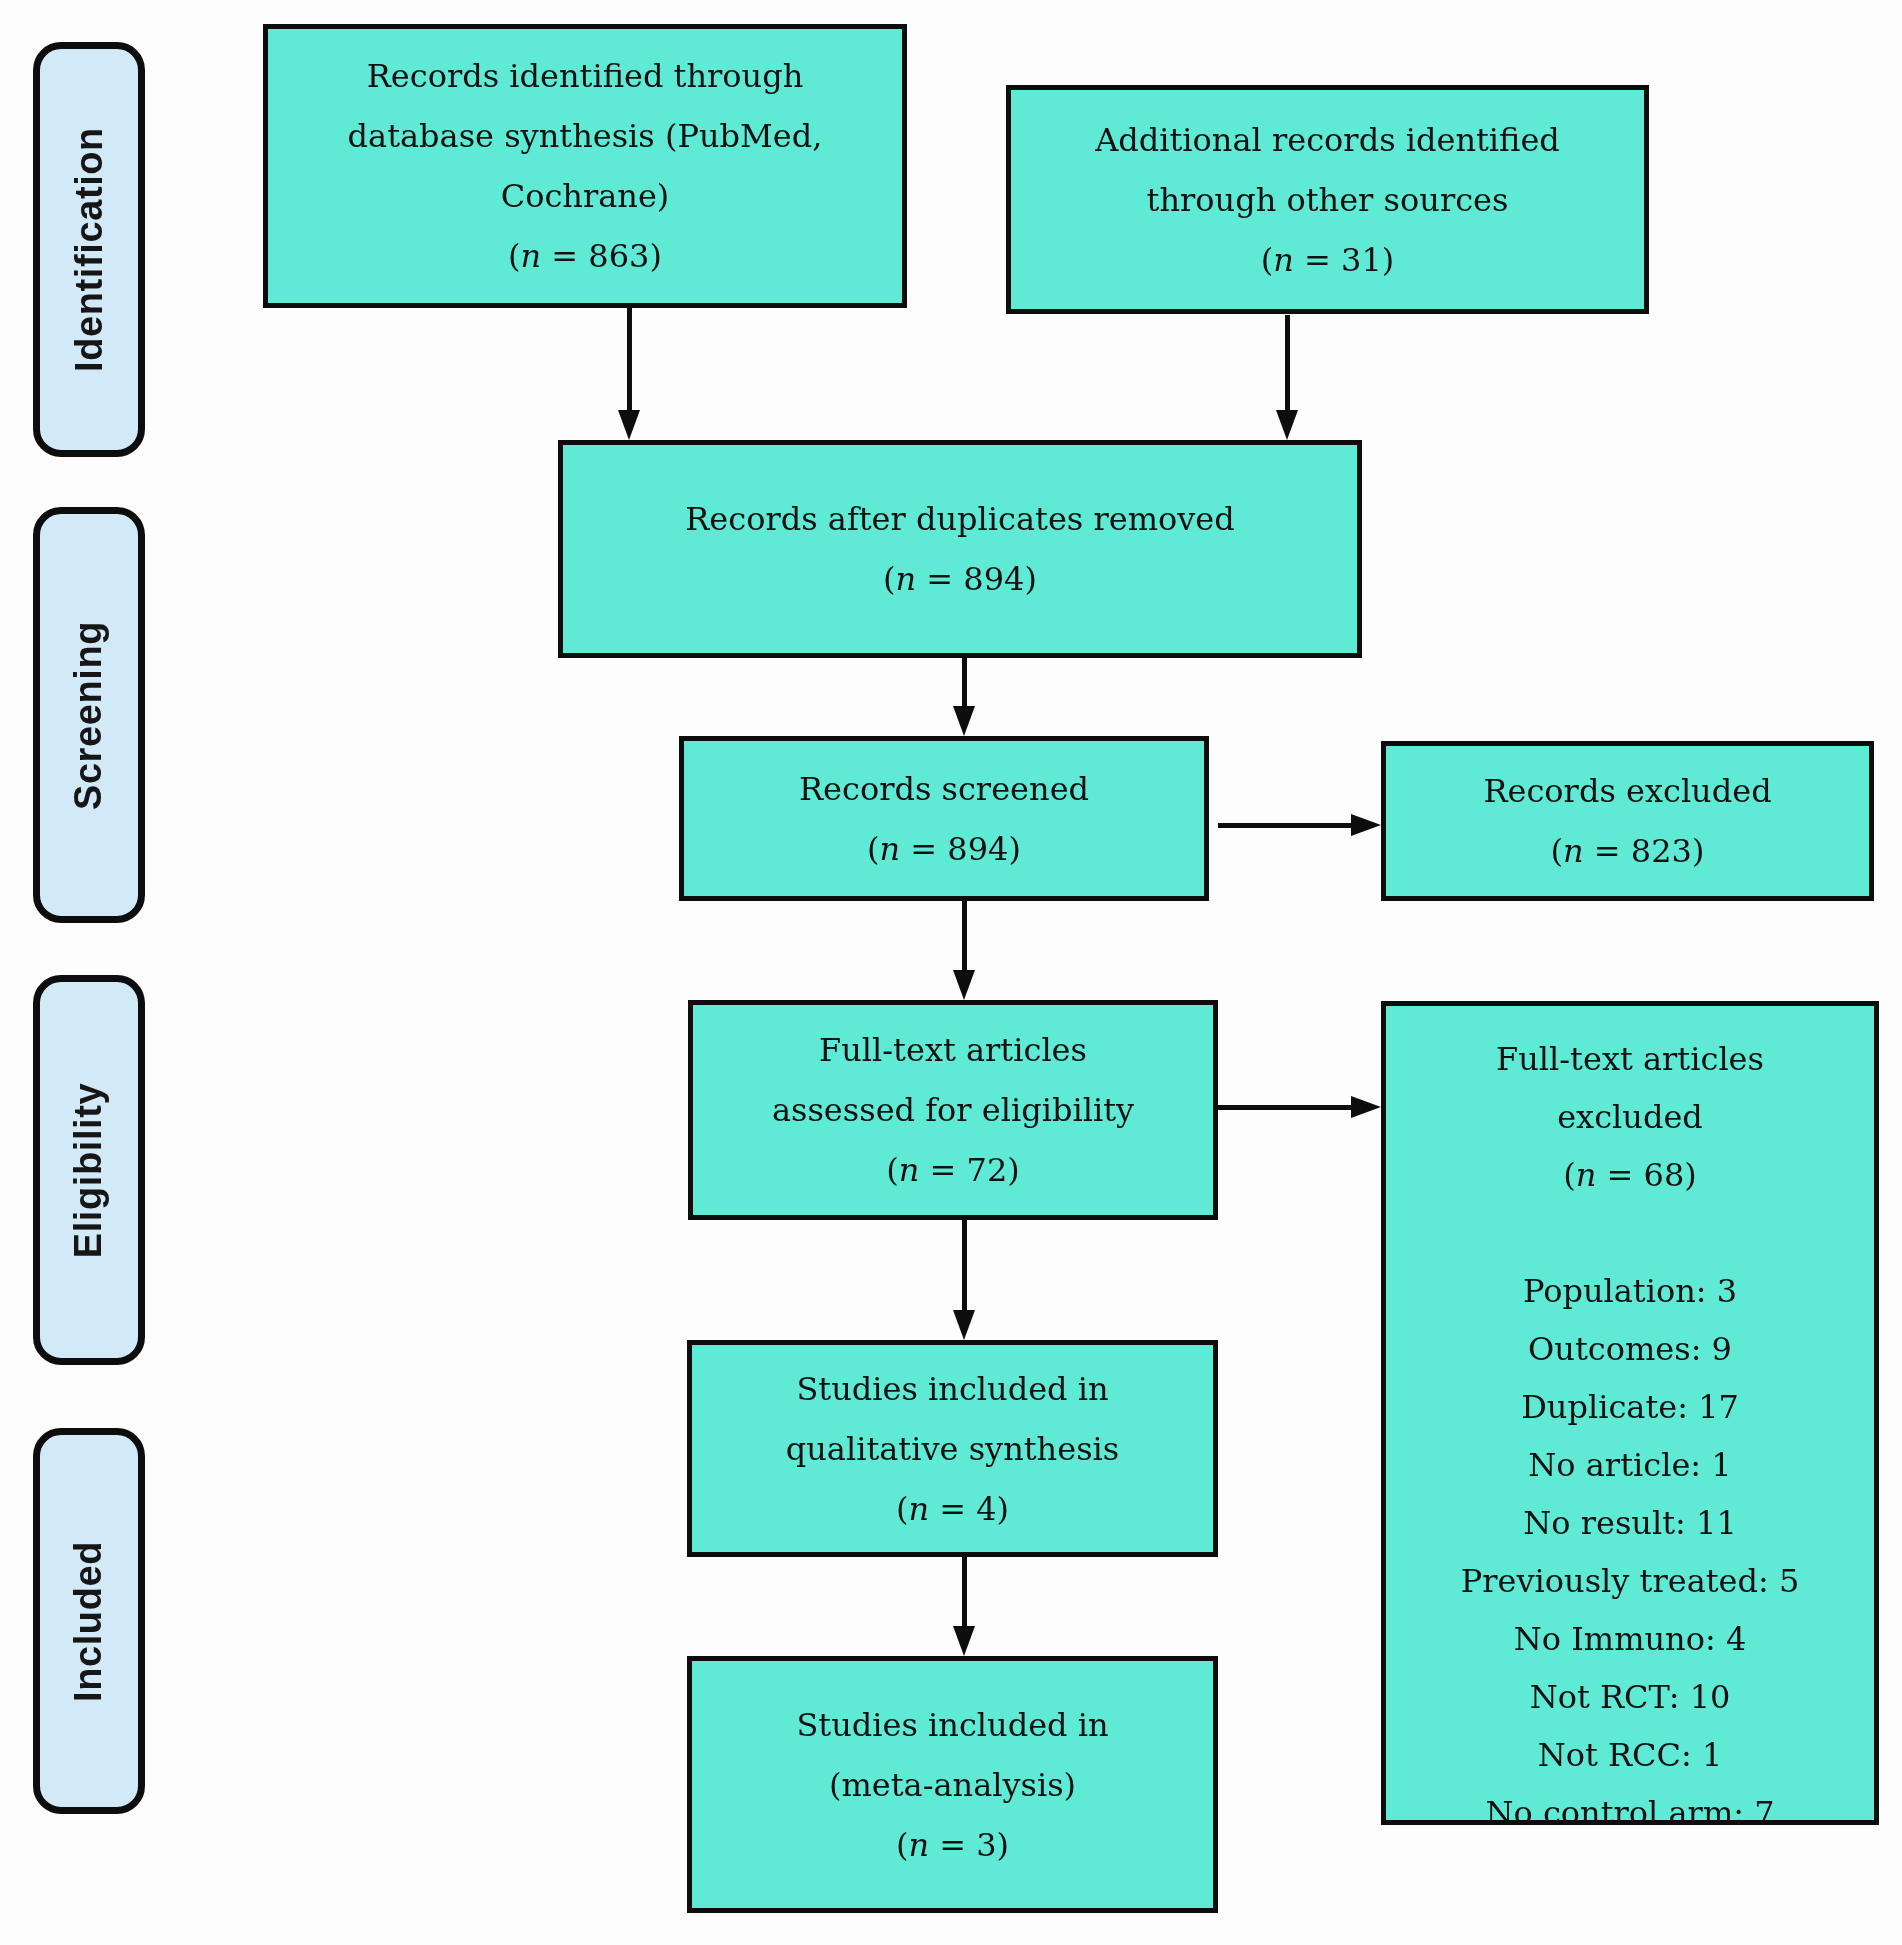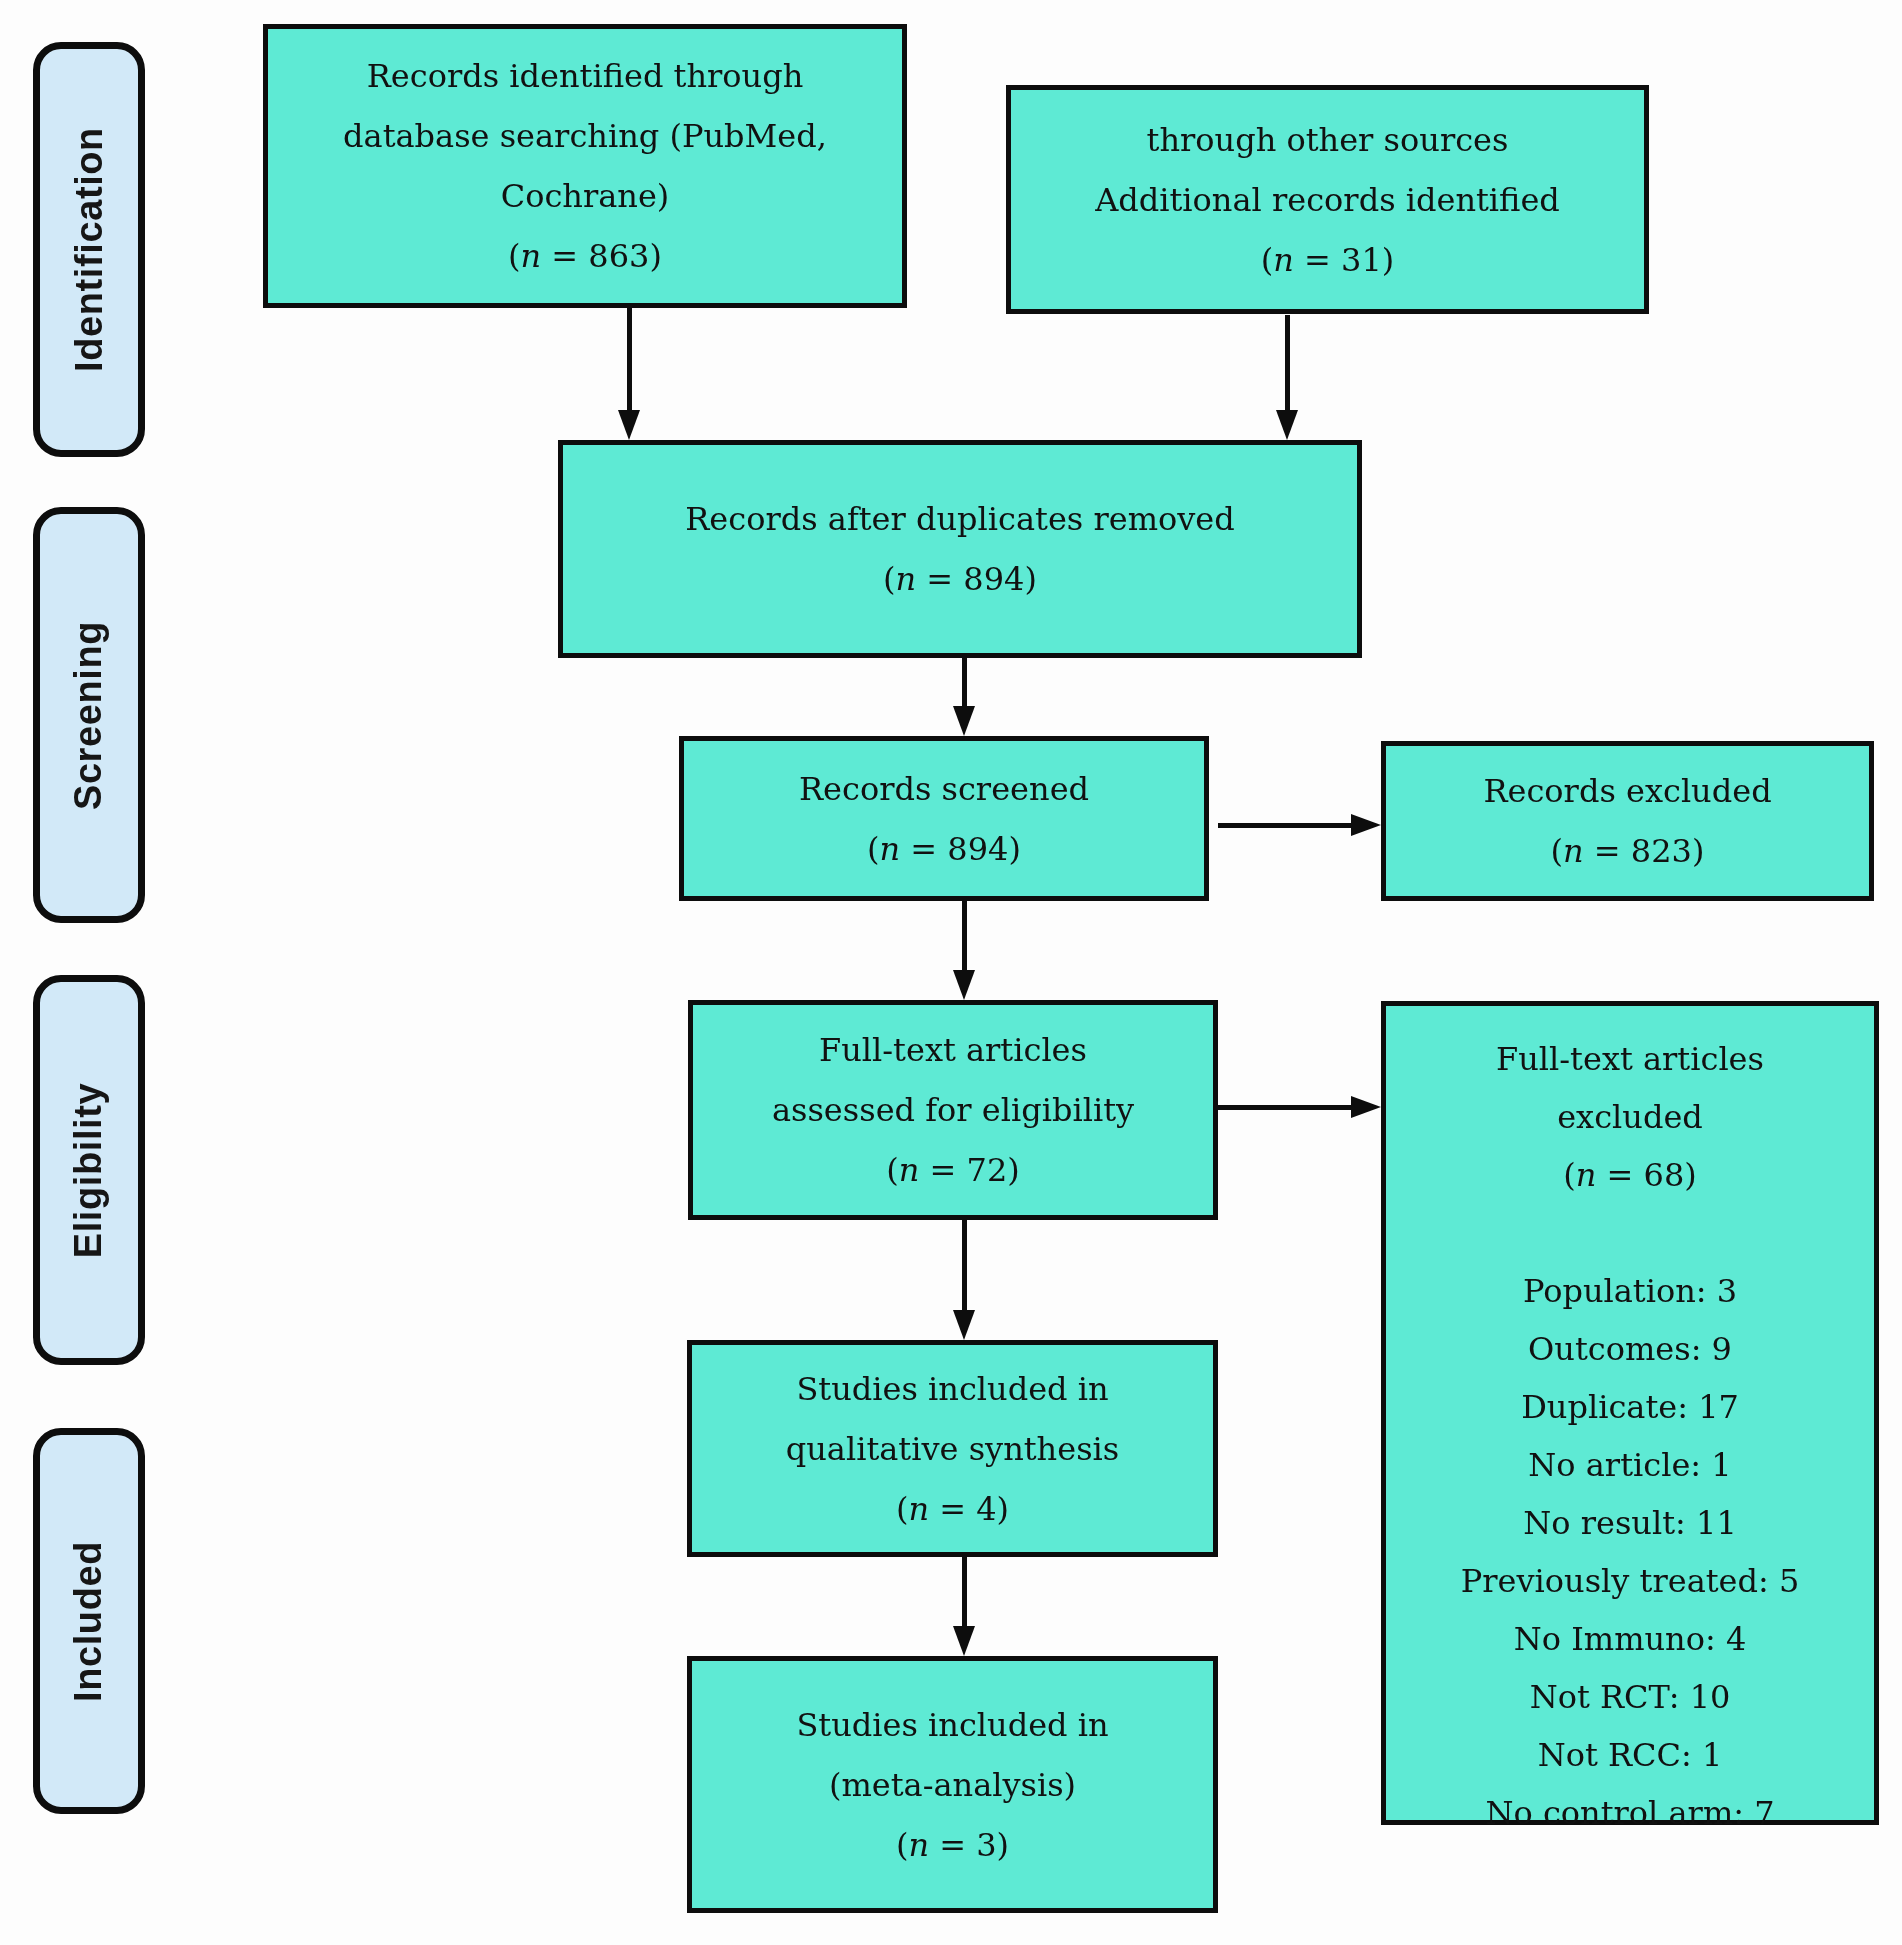--- a/index.html
+++ b/index.html
@@ -96,27 +96,27 @@
   </div>
   <div class="stage" id="stage-eligibility">
     <span>Eligibility</span>
   </div>
   <div class="stage" id="stage-included">
     <span>Included</span>
   </div>
 
   <div class="fbox" id="box-identified">
       <div class="line">Records identified through</div>
-      <div class="line">database searching (PubMed,</div>
+      <div class="line">database synthesis (PubMed,</div>
       <div class="line">Cochrane)</div>
       <div class="line">(<i class="nvar">n</i> = 863)</div>
     </div>
   <div class="fbox" id="box-additional">
+      <div class="line">Additional records identified</div>
       <div class="line">through other sources</div>
-      <div class="line">Additional records identified</div>
       <div class="line">(<i class="nvar">n</i> = 31)</div>
     </div>
   <div class="fbox" id="box-dedup">
       <div class="line">Records after duplicates removed</div>
       <div class="line">(<i class="nvar">n</i> = 894)</div>
     </div>
   <div class="fbox" id="box-screened">
       <div class="line">Records screened</div>
       <div class="line">(<i class="nvar">n</i> = 894)</div>
     </div>

